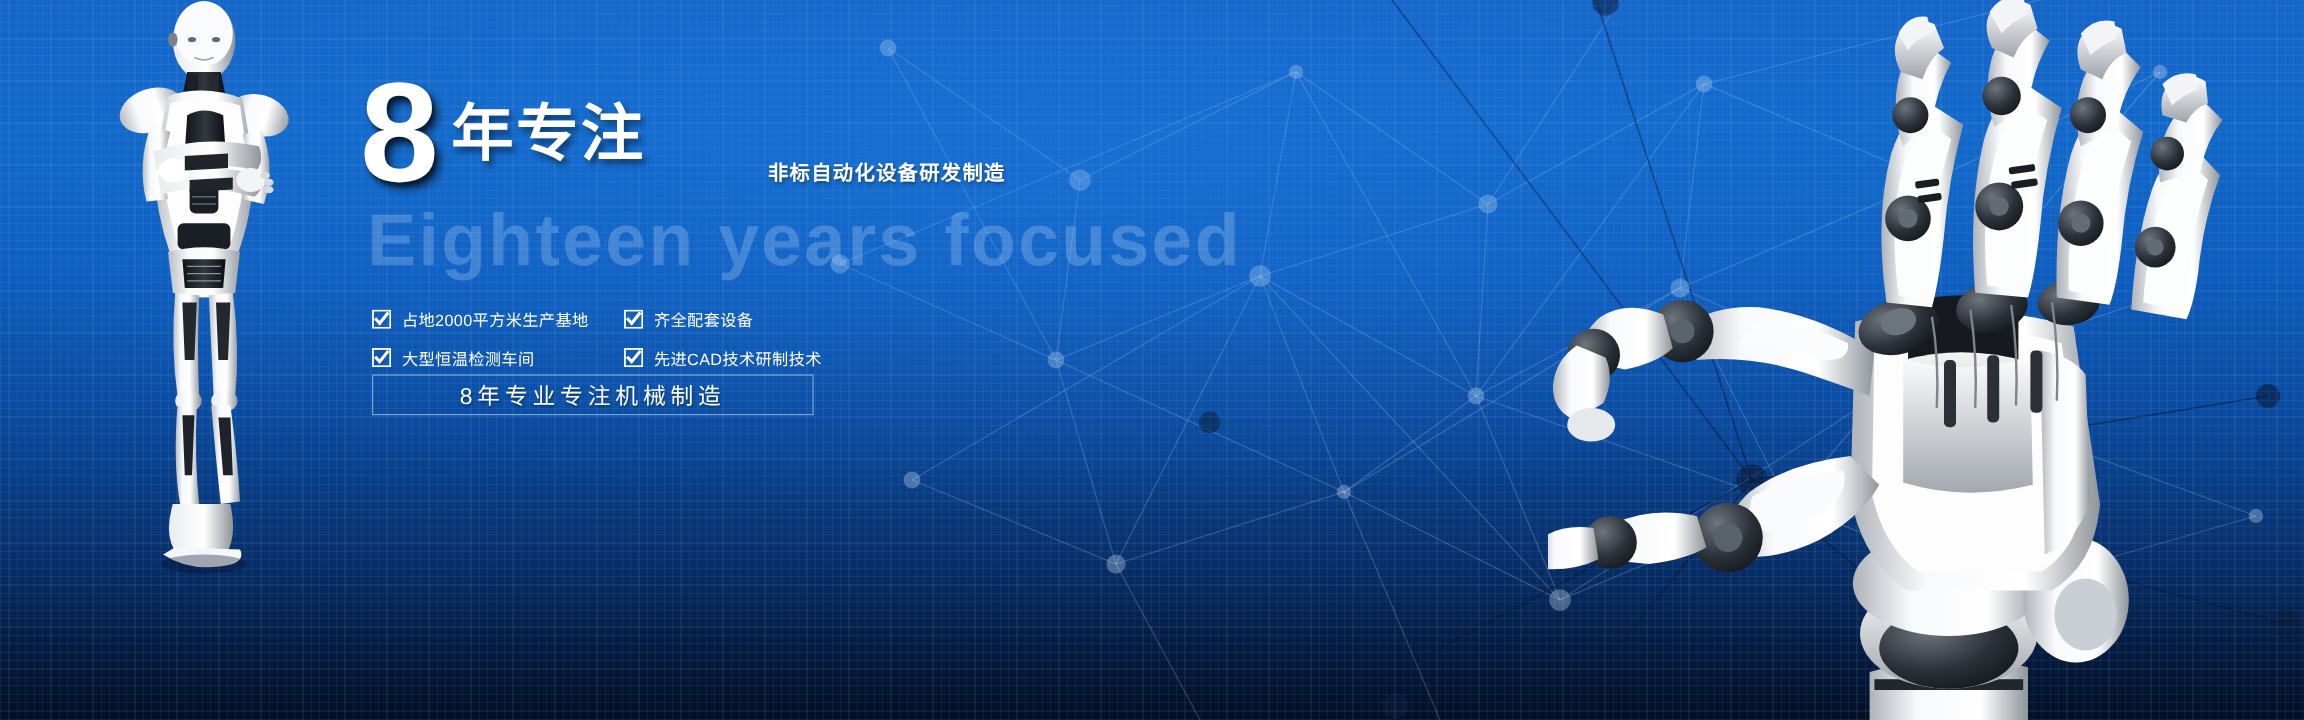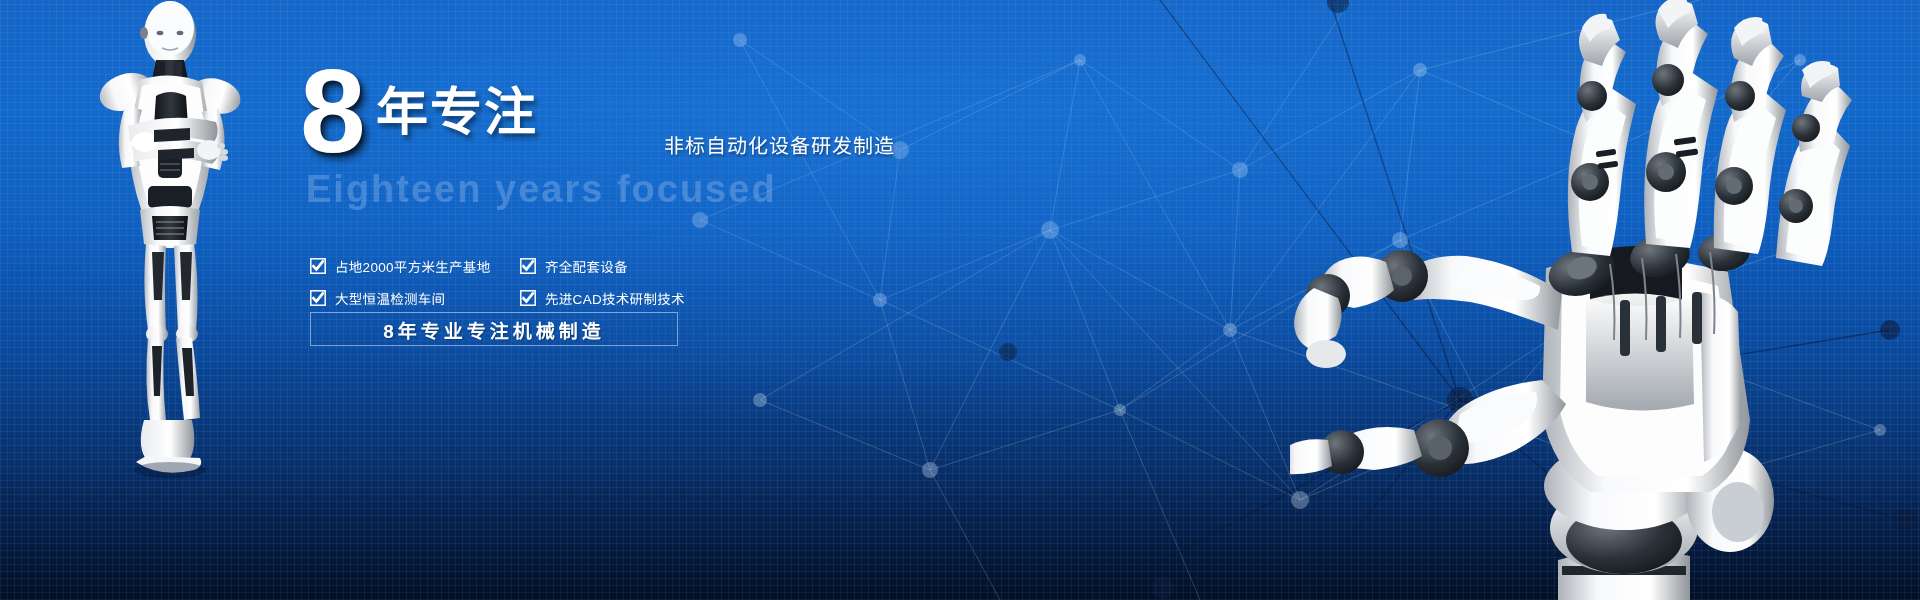--- a/index.html
+++ b/index.html
@@ -38,28 +38,28 @@
     letter-spacing:-2px;
     text-shadow:5px 6px 7px rgba(0,0,0,.55), 2px 3px 3px rgba(0,0,0,.45);
   }
   .big-cn{
     position:absolute;left:76px;top:26px;
     font-size:52px;line-height:1;font-weight:bold;color:#ffffff;
     letter-spacing:2px;
     text-shadow:3px 4px 5px rgba(0,0,0,.45);
   }
   .sub-cn{
-    position:absolute;left:364px;top:76px;
-    font-size:20px;line-height:1;font-weight:normal;color:#ffffff;
+    position:absolute;left:340px;top:76px;
+    font-size:17px;line-height:1;font-weight:bold;color:#ffffff;
     letter-spacing:1px;
     text-shadow:1px 2px 3px rgba(0,0,0,.4);
   }
   .ghost-en{
     position:absolute;left:6px;top:110px;
-    font-size:38px;line-height:1;font-weight:bold;
+    font-size:61px;line-height:1;font-weight:bold;
     color:rgba(205,225,250,.26);
     letter-spacing:2px;
     white-space:nowrap;
   }
 
   
   .features{
     position:absolute;left:10px;top:190px;width:620px;
     display:grid;grid-template-columns:210px 210px;
     grid-auto-rows:32px;column-gap:0px;row-gap:0px;
@@ -72,21 +72,21 @@
   }
 
   
   .slogan{
     position:absolute;left:10px;top:252px;
     width:366px;height:32px;
     border:1px solid rgba(190,215,245,.62);
     display:flex;align-items:center;justify-content:center;
   }
   .slogan-text{
-    font-size:19px;font-weight:bold;color:#ffffff;letter-spacing:4px;
+    font-size:19px;font-weight:normal;color:#ffffff;letter-spacing:4px;
     text-shadow:1px 1px 2px rgba(0,0,0,.35);
     text-align:right;
   }
 
   
   .robot-left{position:absolute;left:70px;top:0px;width:200px;height:490px;}
   .robot-right{position:absolute;left:1290px;top:0px;width:630px;height:600px;}
 </style>
 </head>
 <body>

